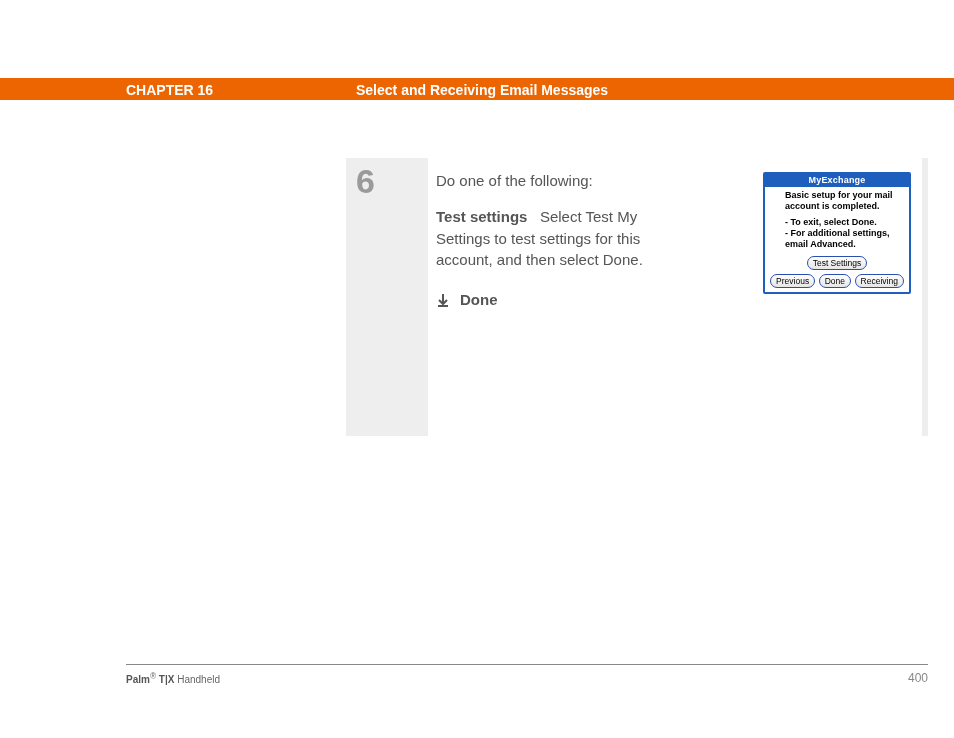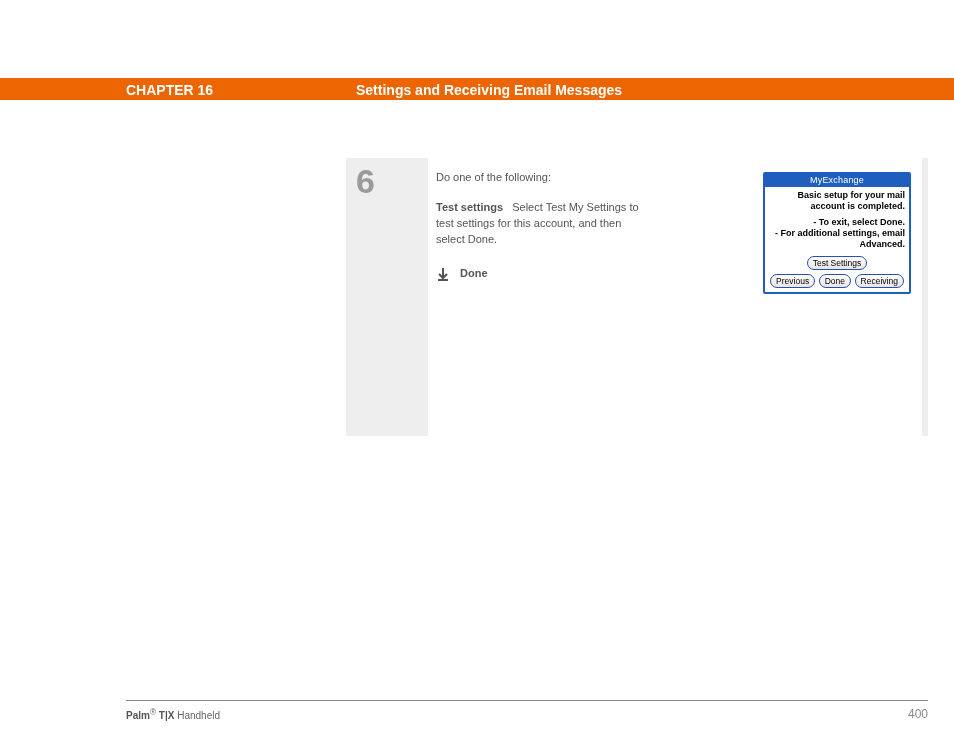--- a/index.html
+++ b/index.html
@@ -58,21 +58,21 @@
     width: 494px;
     height: 268px;
     background: #fff;
     padding-top: 10px;
   }
   .text-block {
     position: absolute;
     left: 8px;
     top: 12px;
     width: 214px;
-    font-size: 11px;
+    font-size: 15px;
     line-height: 1.45;
     color: #555;
   }
   .text-block p { margin: 0 0 14px 0; }
   .text-block .lead { color: #555; }
   .text-block b { color: #555; font-weight: bold; }
   .ul-link {
     font-weight: bold;
     text-decoration: underline;
     color: #555;
@@ -97,30 +97,29 @@
     border-radius: 2px;
     background: #fff;
     font-family: Verdana, Arial, sans-serif;
     font-size: 9px;
     color: #000;
   }
   .device-title {
     background: #1e5fbe;
     color: #fff;
     text-align: center;
-    font-weight: normal;
+    font-weight: bold;
     font-size: 9px;
     padding: 1px 0 2px 0;
     letter-spacing: 0.2px;
   }
   .device-body {
-    padding: 3px 4px 2px 4px;
+    padding: 3px 4px 2px 20px;
     line-height: 1.2;
     font-weight: bold;
-    text-align: right;
   }
   .device-body .line { margin: 0 0 1px 0; }
   .device-buttons {
     text-align: center;
     padding: 3px 0 4px 0;
   }
   .pbtn {
     display: inline-block;
     border: 1px solid #2b4fae;
     border-radius: 7px;
@@ -129,42 +128,42 @@
     background: linear-gradient(#fefefe, #e6e6e6);
     color: #000;
     line-height: 12px;
     font-weight: normal;
     margin: 0 0.5px;
     font-family: Verdana, Arial, sans-serif;
   }
   .footer {
     position: absolute;
     left: 126px;
-    top: 700px;
+    top: 664px;
     width: 802px;
     border-top: 1px solid #888;
     padding-top: 6px;
     font-size: 10px;
     color: #666;
   }
   .footer .brand b { font-weight: bold; color:#555;}
   .footer .pg {
     position: absolute;
     right: 0;
     top: 6px;
     font-size: 12px;
     color: #888;
   }
 </style>
 </head>
 <body>
 
 <div class="header-bar">
   <span class="chapter">CHAPTER 16</span>
-  <span class="title">Settings and Receiving Email Messages</span>
+  <span class="title">Select and Receiving Email Messages</span>
 </div>
 
 <div class="step-box">
   <div class="step-num">6</div>
 
   <div class="content-col">
 
     <div class="text-block">
       <p class="lead">Do one of the following:</p>
 

